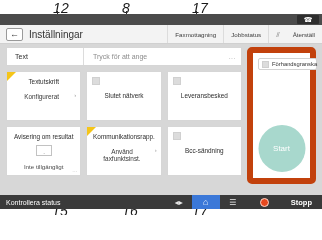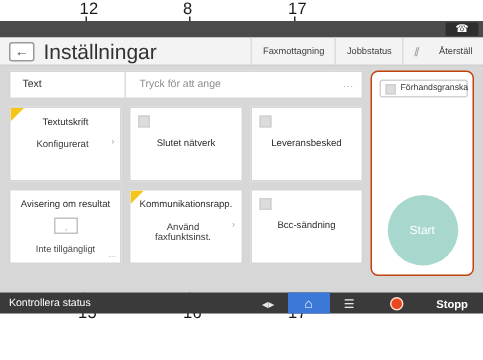--- a/index.html
+++ b/index.html
@@ -6,22 +6,22 @@
   html, body {
     width: 322px; height: 215px;
     background: #ffffff;
     font-family: "Liberation Sans", sans-serif;
     overflow: hidden;
   }
   #root { position: relative; width: 322px; height: 215px; background: #fff; }
 
   
   .callout-num {
-    position: absolute; font-size: 11px; color: #1a1a1a;
-    font-family: "Liberation Sans", sans-serif; letter-spacing: .2px;
+    position: absolute; font-size: 14px; color: #1a1a1a;
+    font-family: "Liberation Sans", sans-serif; letter-spacing: .2px; font-style: italic;
   }
   .callout-line {
     position: absolute; width: 1px; background: #2b2b2b;
   }
 
   
   #device {
     position: absolute; left: 0; top: 14px; width: 322px; height: 181px;
     background: #d7d7d7;
   }
@@ -43,21 +43,21 @@
     background: #f3f3f3; border-bottom: 1px solid #d0d0d0;
     display: flex; align-items: center;
   }
   #back-btn {
     margin-left: 6px; width: 17px; height: 13px;
     border: 1px solid #9a9a9a; border-radius: 2px; background: #fff;
     display: flex; align-items: center; justify-content: center;
     font-size: 9px; color: #444; line-height: 1;
   }
   #tb-title {
-    margin-left: 6px; font-size: 14px; color: #333;
+    margin-left: 6px; font-size: 10px; color: #333;
   }
   #tb-right {
     margin-left: auto; display: flex; align-items: center; height: 100%;
   }
   .tb-item {
     font-size: 6.2px; color: #3c3c3c; padding: 0 7px; height: 100%;
     display: flex; align-items: center; white-space: nowrap;
     border-left: 1px solid #dcdcdc;
   }
   .tb-item.noline { border-left: none; }
@@ -126,21 +126,21 @@
     position: absolute; left: 0; right: 0; bottom: 5px; text-align: center;
     font-size: 6.2px; color: #4a4a4a;
   }
   .tile .tdots {
     position: absolute; right: 3px; bottom: 2px; font-size: 6px; color: #b8b8b8;
   }
 
   
   #right-pane {
     position: absolute; left: 247px; top: 3px; width: 69px; height: 137px;
-    background: #fff; border: 1px solid #c2410c; border-radius: 5px;
+    background: #fff; border: 6px solid #c2410c; border-radius: 5px;
   }
   #preview-chip {
     position: absolute; left: 5px; top: 5px; width: 59px; height: 12px;
     border: 1px solid #d2d2d2; border-radius: 2px; background: #fff;
     display: flex; align-items: center;
   }
   #preview-chip .box {
     width: 7px; height: 7px; background: #dcdcdc; border: 1px solid #cfcfcf;
     margin-left: 3px; flex: none;
   }

